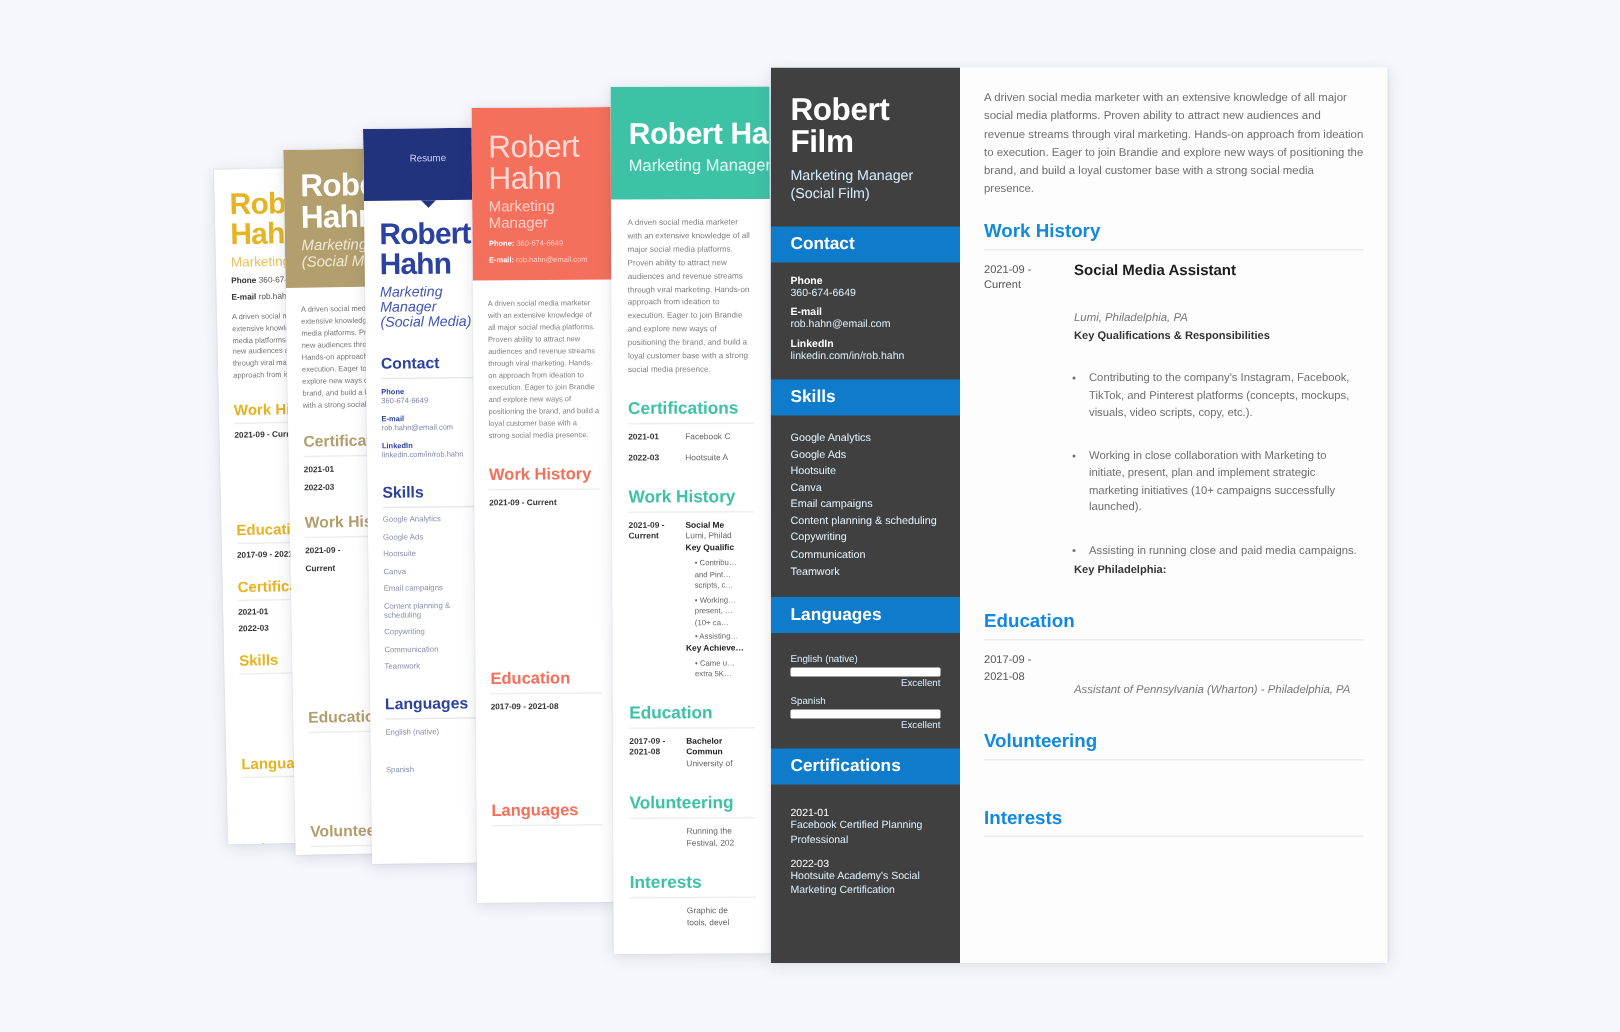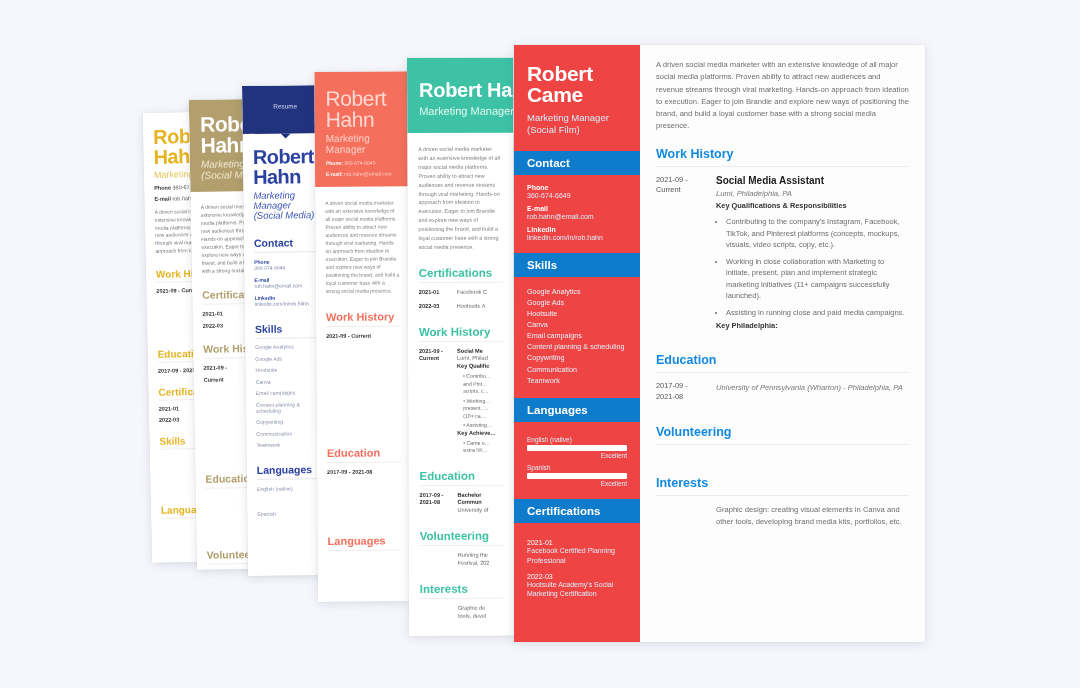--- a/index.html
+++ b/index.html
@@ -76,21 +76,21 @@
   .c5 .para { font-size:5.4px; color:#808080; line-height:1.65; }
   .c5 .h { font-size:11.5px; font-weight:bold; color:#3dc2a6; margin-top:15px; border-bottom:1px solid #eee; padding-bottom:3px; }
   .c5 .row { display:flex; gap:6px; margin-top:6px; }
   .c5 .dt { font-size:5.6px; font-weight:bold; color:#333; width:32px; flex:none; line-height:1.35; }
   .c5 .bd { font-size:5.6px; color:#666; line-height:1.4; }
   .c5 .bd b { color:#222; }
   .c5 .bul { font-size:5.2px; color:#666; line-height:1.45; margin-top:2px; padding-left:6px; }
 
   
   .front { left:514px; top:45px; width:411px; height:597px; }
-  .front .side { position:absolute; left:0; top:0; width:126px; height:100%; background:#ef4444; }
+  .front .side { position:absolute; left:0; top:0; width:126px; height:100%; background:#404040; }
   .front .body { position:absolute; left:126px; top:0; right:0; height:100%; background:#fdfdfd; padding:14px 16px 0 16px; }
 
   .s-name { color:#fff; font-size:21px; font-weight:bold; line-height:1.02; letter-spacing:-.3px; padding:18px 13px 0 13px; }
   .s-role { color:#d5ecfb; font-size:9.5px; line-height:1.3; padding:6px 13px 14px 13px; }
   .s-h { background:#0f7ccb; color:#fff; font-size:11.5px; font-weight:bold; padding:6px 13px; }
   .s-pad { padding:9px 13px 12px 13px; }
   .s-lbl { color:#fff; font-size:7px; font-weight:bold; margin-top:6px; }
   .s-lbl.first { margin-top:0; }
   .s-val { color:#d9edfb; font-size:7px; margin-top:1px; word-break:break-all; }
   .s-li { color:#e3f2fc; font-size:7.2px; line-height:1.55; }
@@ -100,24 +100,24 @@
   .cert-d { color:#ffffff; font-size:7px; margin-top:7px; }
   .cert-t { color:#dbeefb; font-size:7px; line-height:1.4; }
 
   .m-para { font-size:7.6px; color:#6d6d6d; line-height:1.62; }
   .m-h { font-size:12.5px; font-weight:bold; color:#1189e0; margin-top:14px; }
   .m-rule { border-bottom:1px solid #ececec; margin-top:5px; }
   .m-row { display:flex; gap:10px; margin-top:8px; padding-bottom:9px; }
   .m-date { width:50px; flex:none; font-size:7.4px; color:#555; line-height:1.4; }
   .m-main { flex:1; }
   .m-title { font-size:10px; font-weight:bold; color:#1c1c1c; line-height:1.25; }
-  .m-sub { font-size:7.6px; color:#777; font-style:italic; margin-top:2px; }
+  .m-sub { font-size:7.6px; color:#777; font-style:italic; margin-top:20px; }
   .m-strong { font-size:7.4px; font-weight:bold; color:#333; margin-top:3px; }
   .m-ul { margin:2px 0 0 10px; }
-  .m-ul li { font-size:7.5px; color:#6d6d6d; line-height:1.5; margin-top:6px; }
+  .m-ul li { font-size:7.5px; color:#6d6d6d; line-height:1.5; margin-top:18px; }
   .clip { overflow:hidden; }
 </style>
 </head>
 <body>
 
 <div class="stage">
 
   <div class="card c1">
     <div class="pad clip">
       <div class="nm">Robert Hahn</div>
@@ -272,21 +272,21 @@
         </div>
       </div>
     </div>
   </div>
 
   <div class="card front">
 
     <div class="side">
       <div class="s-name">
         <span>Robert</span><br>
-        <span>Came</span>
+        <span>Film</span>
       </div>
       <div class="s-role">
         <span>Marketing Manager</span><br>
         <span>(Social Film)</span>
       </div>
 
       <div class="s-h">Contact</div>
       <div class="s-pad">
         <div class="s-lbl first">Phone</div>
         <div class="s-val">360-674-6649</div>
@@ -341,49 +341,43 @@
         <div class="m-date">
           <span>2021-09 -</span><br>
           <span>Current</span>
         </div>
         <div class="m-main">
           <div class="m-title">Social Media Assistant</div>
           <div class="m-sub">Lumi, Philadelphia, PA</div>
           <div class="m-strong">Key Qualifications &amp; Responsibilities</div>
           <ul class="m-ul">
             <li>Contributing to the company's Instagram, Facebook, TikTok, and Pinterest platforms (concepts, mockups, visuals, video scripts, copy, etc.).</li>
-            <li>Working in close collaboration with Marketing to initiate, present, plan and implement strategic marketing initiatives (11+ campaigns successfully launched).</li>
+            <li>Working in close collaboration with Marketing to initiate, present, plan and implement strategic marketing initiatives (10+ campaigns successfully launched).</li>
             <li>Assisting in running close and paid media campaigns.</li>
           </ul>
           <div class="m-strong">Key Philadelphia:</div>
         </div>
       </div>
 
       <div class="m-h">Education</div>
       <div class="m-rule"></div>
       <div class="m-row">
         <div class="m-date">
           <span>2017-09 -</span><br>
           <span>2021-08</span>
         </div>
         <div class="m-main">
-          <div class="m-sub">University of Pennsylvania (Wharton) - Philadelphia, PA</div>
+          <div class="m-sub">Assistant of Pennsylvania (Wharton) - Philadelphia, PA</div>
         </div>
       </div>
 
       <div class="m-h">Volunteering</div>
       <div class="m-rule"></div>
       <div class="m-row">
         <div class="m-date"></div>
       </div>
 
       <div class="m-h">Interests</div>
       <div class="m-rule"></div>
-      <div class="m-row">
-        <div class="m-date"></div>
-        <div class="m-main">
-          <div class="m-para">Graphic design: creating visual elements in Canva and other tools, developing brand media kits, portfolios, etc.</div>
-        </div>
-      </div>
     </div>
   </div>
 
 </div>
 
 </body></html>

